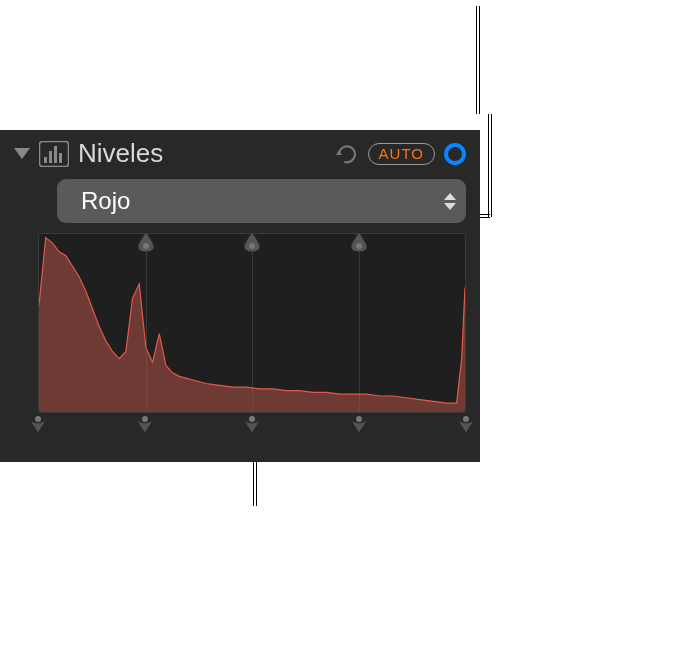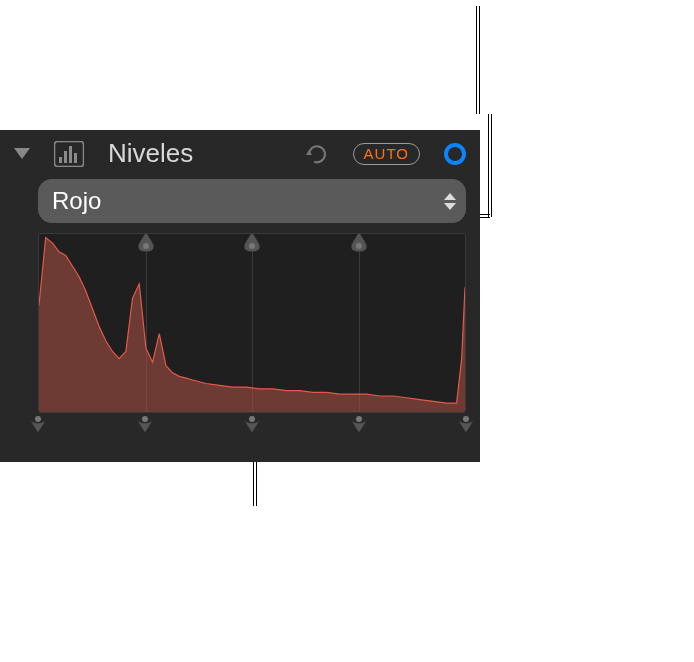--- a/index.html
+++ b/index.html
@@ -20,32 +20,32 @@
   .leader.vert{width:1px;}
   .leader.vert.double::after{content:"";position:absolute;left:3px;top:0;bottom:0;width:1px;background:#000;}
   .leader.horz{height:1px;}
   .leader.horz.double::after{content:"";position:absolute;top:3px;left:0;right:0;height:1px;background:#000;}
 
   .panel{
     position:absolute;left:0;top:130px;width:480px;height:332px;
     background:var(--panel-bg);color:var(--text-light);
     box-sizing:border-box;padding:8px 0 0 0;overflow:visible;
   }
-  .hdr{display:flex;align-items:center;gap:24px;padding:0 14px 10px 14px;}
+  .hdr{display:flex;align-items:center;gap:9px;padding:0 14px 10px 14px;}
   .chev{width:0;height:0;border-left:8px solid transparent;border-right:8px solid transparent;border-top:11px solid #888;cursor:pointer;}
   .levels-icon svg{display:block;}
   .title{font-size:26px;font-weight:400;color:var(--text-light);}
   .spacer{flex:1;}
   .undo svg{display:block;}
   .auto{border:1.5px solid #9a9a9a;border-radius:14px;color:#f97316;font-size:15px;letter-spacing:1px;padding:2px 10px 3px 10px;line-height:1;}
   .dot{width:22px;height:22px;border-radius:50%;box-sizing:border-box;border:4px solid var(--accent);}
 
   .select{
-    margin:0 14px 10px 38px;height:44px;background:var(--select-bg);border-radius:14px;
-    display:flex;align-items:center;justify-content:space-between;padding:0 10px 0 14px;
+    margin:0 14px 10px 57px;height:44px;background:var(--select-bg);border-radius:9px;
+    display:flex;align-items:center;justify-content:space-between;padding:0 10px 0 24px;
     font-size:24px;color:#fff;position:relative;cursor:default;
   }
   .stepper{display:flex;flex-direction:column;gap:3px;align-items:center;}
   .stepper .tri{width:0;height:0;border-left:6px solid transparent;border-right:6px solid transparent;}
   .stepper .up{border-bottom:7px solid #ddd;}
   .stepper .dn{border-top:7px solid #ddd;}
 
   .hist-wrap{margin:0 14px 0 38px;position:relative;}
   .hist{position:relative;height:178px;background:var(--panel-dark);border:1px solid #3a3a3a;border-radius:3px;overflow:hidden;}
   .hist .grid{position:absolute;inset:0;pointer-events:none;}

